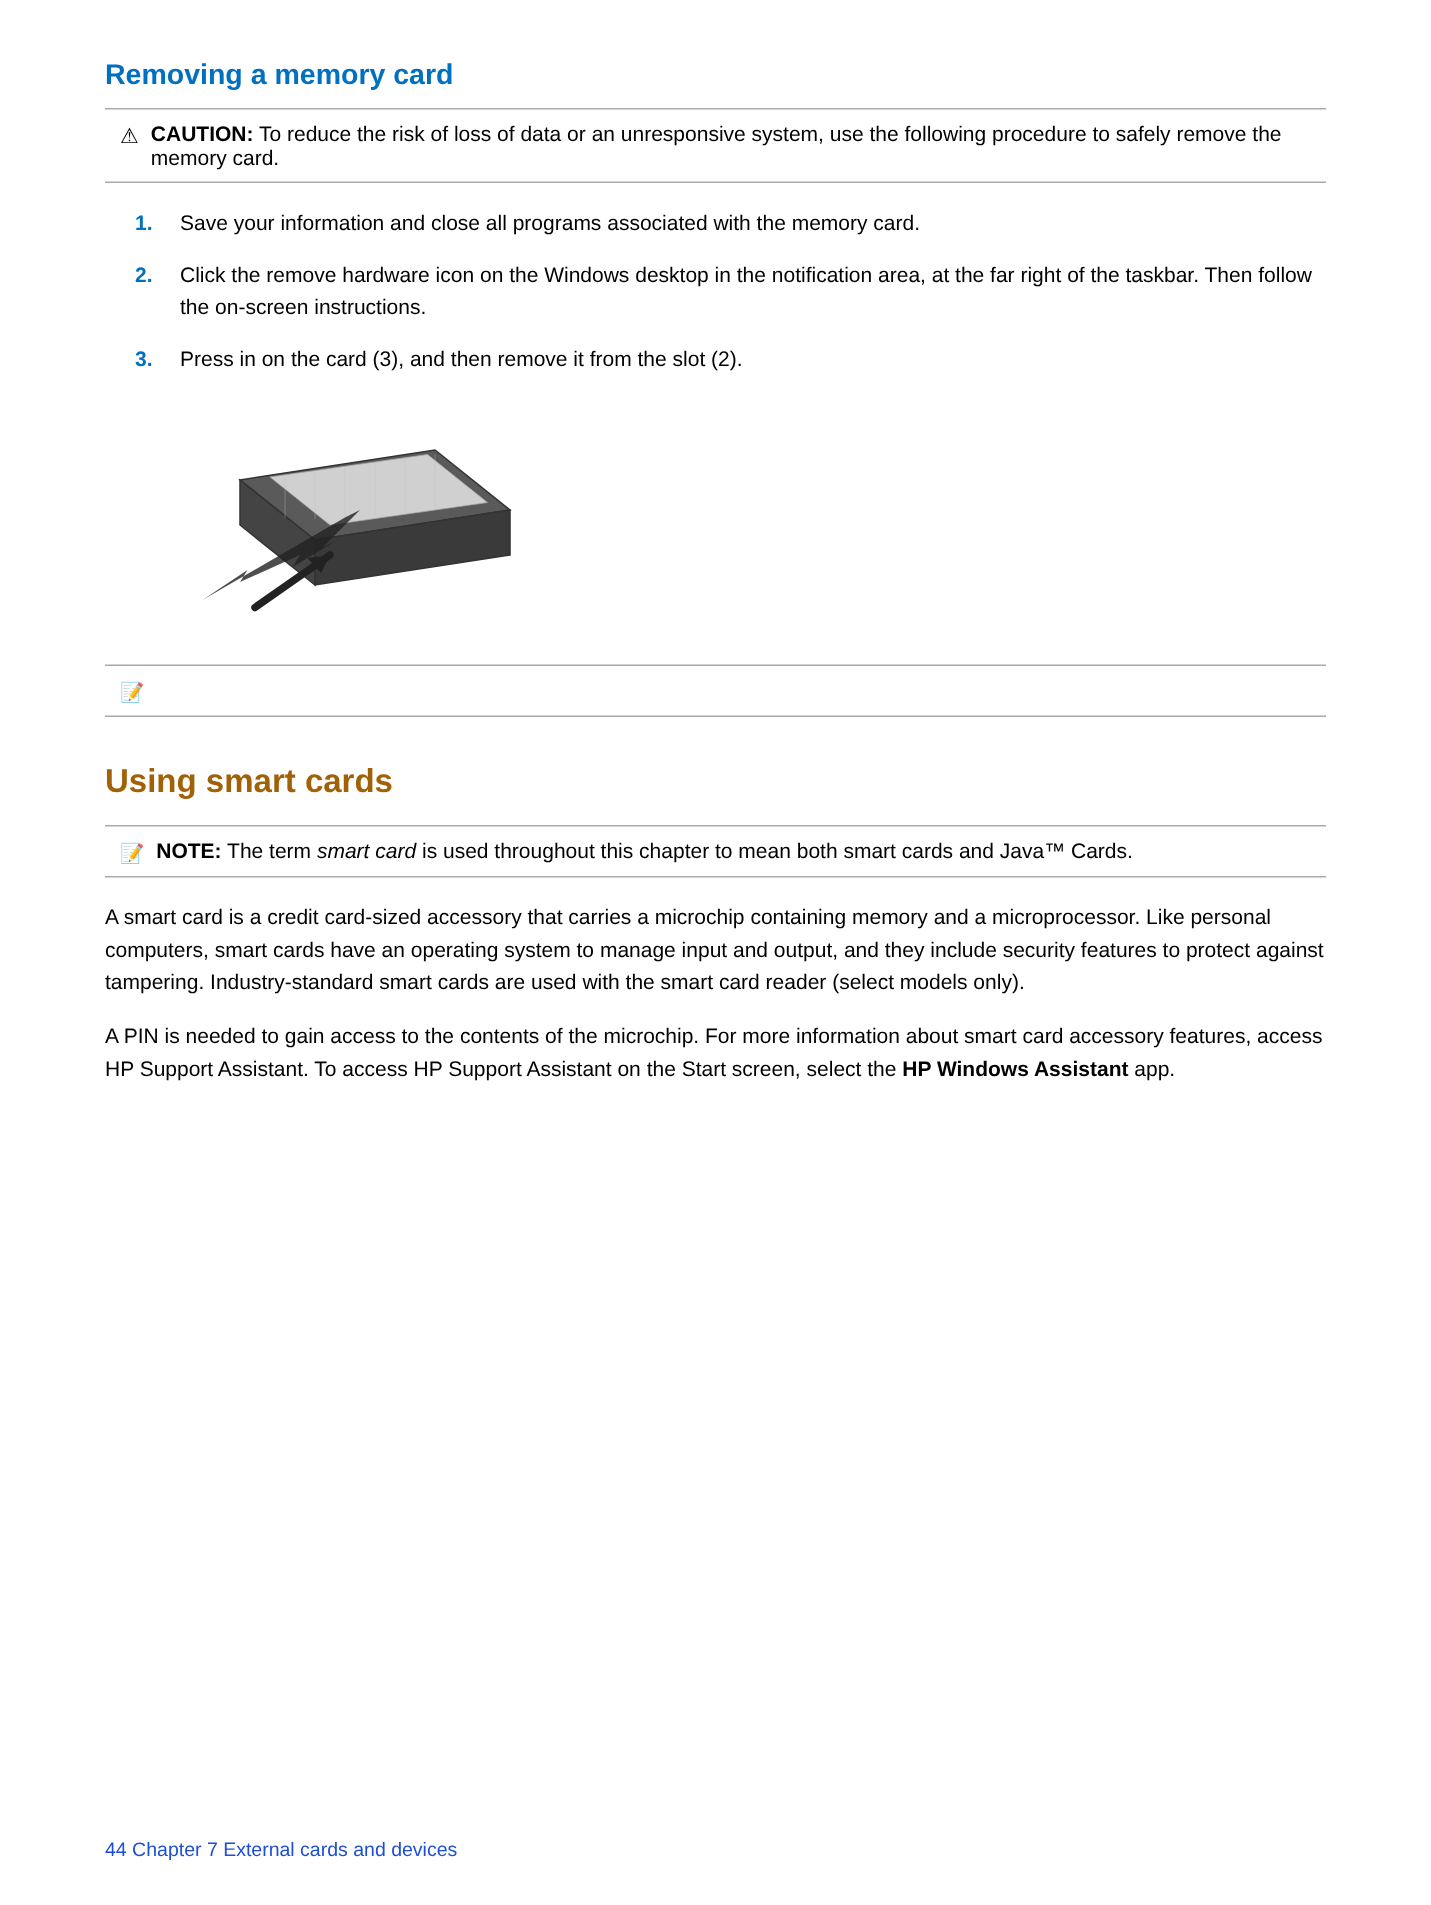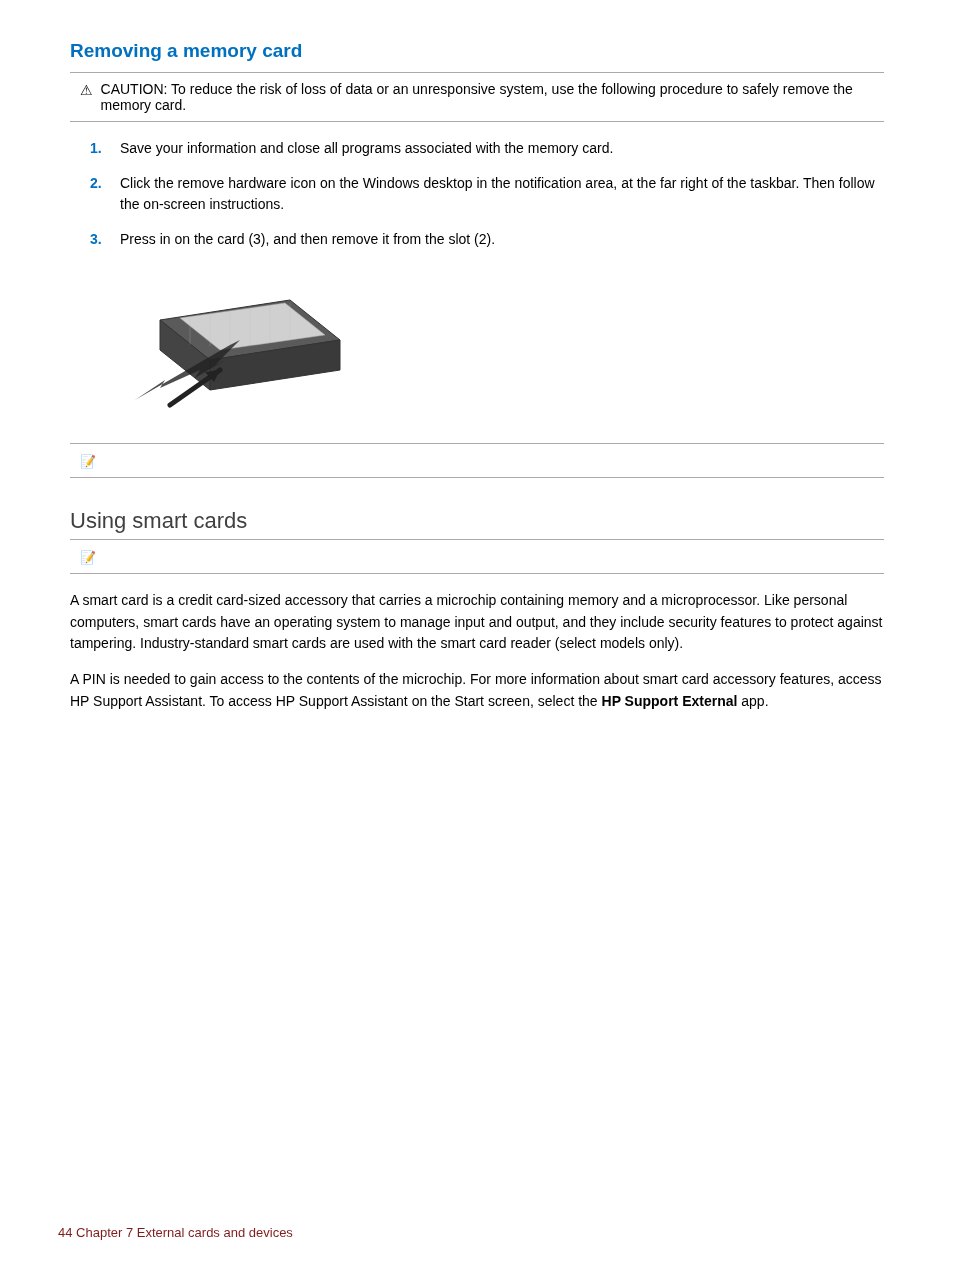--- a/index.html
+++ b/index.html
@@ -19,44 +19,44 @@
     }
 
     .section-heading-small {
       color: #0070c0;
       font-size: 19px;
       font-weight: bold;
       margin-bottom: 10px;
     }
 
     .section-heading-large {
-      color: #404040;
+      color: #a16207;
       font-size: 22px;
-      font-weight: normal;
-      margin-bottom: 5px;
+      font-weight: bold;
+      margin-bottom: 16px;
     }
 
     .caution-box {
       border-top: 1px solid #aaaaaa;
       border-bottom: 1px solid #aaaaaa;
       padding: 8px 10px;
       margin-bottom: 16px;
       display: flex;
       align-items: flex-start;
       gap: 8px;
     }
 
     .caution-icon {
       font-size: 14px;
       flex-shrink: 0;
       margin-top: 1px;
     }
 
     .caution-label {
-      font-weight: normal;
+      font-weight: bold;
       font-size: 14px;
     }
 
     .caution-text {
       font-size: 14px;
     }
 
     .note-box {
       border-top: 1px solid #aaaaaa;
       border-bottom: 1px solid #aaaaaa;
@@ -126,23 +126,23 @@
       font-weight: bold;
     }
 
     .italic-text {
       font-style: italic;
     }
 
     .footer {
       position: absolute;
       bottom: 30px;
-      left: 58px;
+      left: 70px;
       font-size: 13px;
-      color: #7f1d1d;
+      color: #1d4ed8;
     }
 
     .using-smart-cards-section {
       margin-top: 30px;
     }
   </style>
 </head>
 <body>
 
 <div>
@@ -206,23 +206,28 @@
   </div>
 
 </div>
 
 <div class="using-smart-cards-section">
 
   <h1 class="section-heading-large">Using smart cards</h1>
 
   <div class="note-box">
     <span class="note-icon">📝</span>
+    <div>
+      <span class="note-label">NOTE:</span>
+      <span class="note-text">  </span>
+      <span class="note-text">The term </span><span class="note-text italic-text">smart card</span><span class="note-text"> is used throughout this chapter to mean both smart cards and Java™ Cards.</span>
+    </div>
   </div>
 
   <p class="paragraph">A smart card is a credit card-sized accessory that carries a microchip containing memory and a microprocessor. Like personal computers, smart cards have an operating system to manage input and output, and they include security features to protect against tampering. Industry-standard smart cards are used with the smart card reader (select models only).</p>
 
   <p class="paragraph">
-    <span>A PIN is needed to gain access to the contents of the microchip. For more information about smart card accessory features, access HP Support Assistant. To access HP Support Assistant on the Start screen, select the </span><span class="bold-text">HP Support External</span><span> app.</span>
+    <span>A PIN is needed to gain access to the contents of the microchip. For more information about smart card accessory features, access HP Support Assistant. To access HP Support Assistant on the Start screen, select the </span><span class="bold-text">HP Windows Assistant</span><span> app.</span>
   </p>
 
 </div>
 
 <div class="footer">44    Chapter 7   External cards and devices</div>
 
 </body></html>

